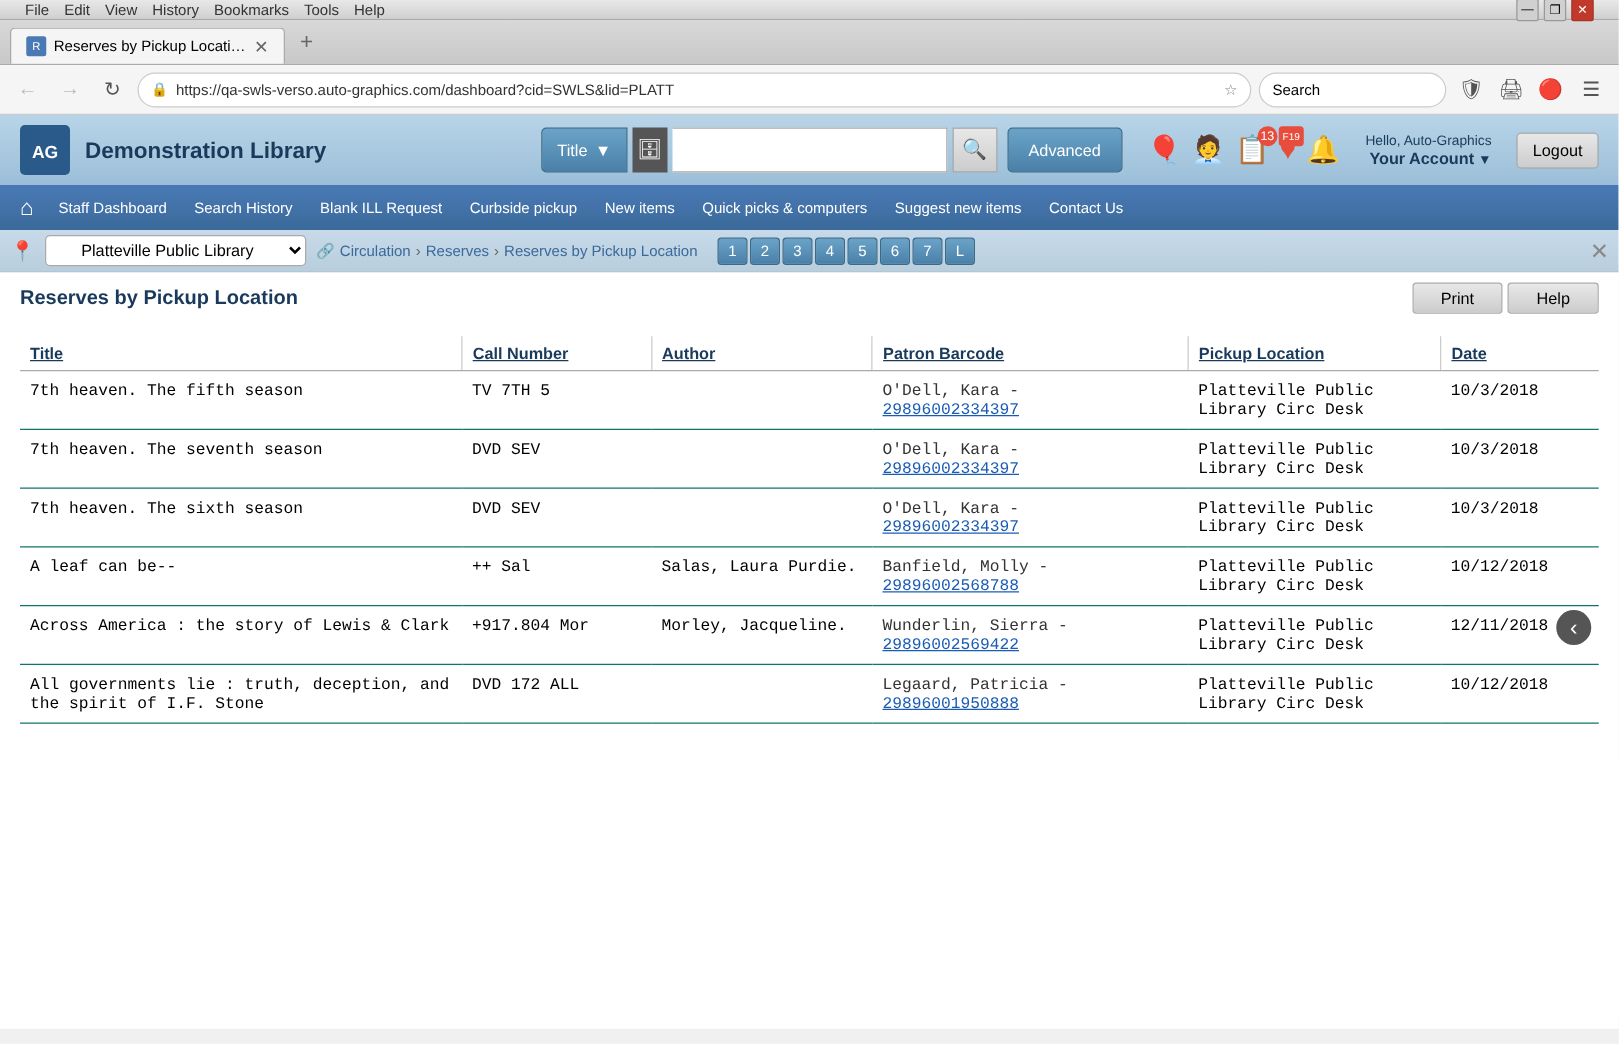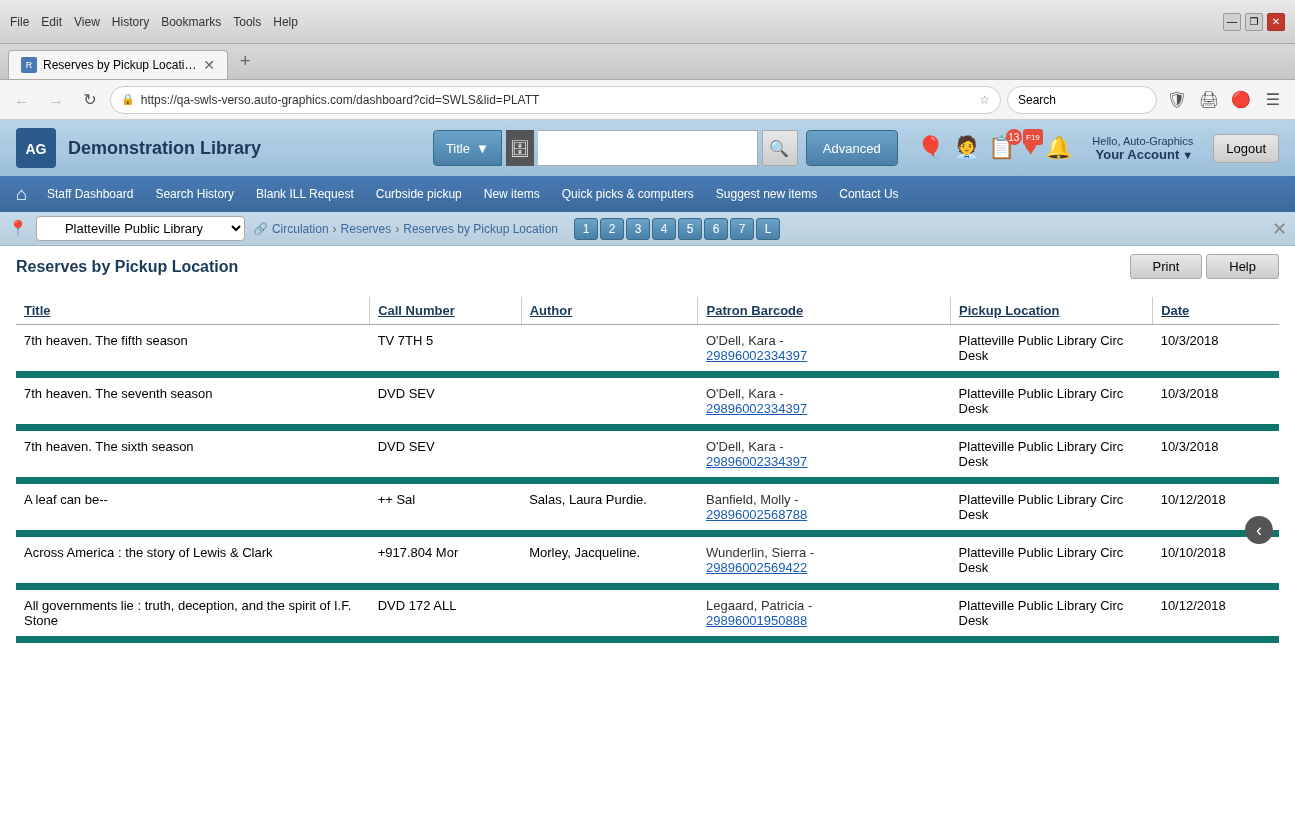--- a/index.html
+++ b/index.html
@@ -1,24 +1,24 @@
 <!DOCTYPE html>
 <html><head>
   <meta charset="utf-8">
   <style>
     * { box-sizing: border-box; margin: 0; padding: 0; }
     body { font-family: Arial, sans-serif; font-size: 13px; background: #f0f0f0; overflow: hidden; }
 
     
     .browser-titlebar {
       background: linear-gradient(to bottom, #e8e8e8, #d0d0d0);
-      height: 44px;
-      display: flex;
-      align-items: center;
-      padding: 0 10px;
+      height: 16px;
+      display: flex;
+      align-items: center;
+      padding: 0 20px;
       border-bottom: 1px solid #aaa;
       justify-content: space-between;
     }
     .browser-menu { display: flex; gap: 12px; font-size: 12px; color: #333; }
     .browser-menu span { cursor: pointer; }
     .browser-win-controls { display: flex; gap: 4px; }
     .win-btn { width: 18px; height: 18px; border-radius: 2px; border: 1px solid #999; display: flex; align-items: center; justify-content: center; font-size: 10px; cursor: pointer; }
     .win-btn.minimize { background: #d0d0d0; }
     .win-btn.maximize { background: #d0d0d0; }
     .win-btn.close { background: #c0392b; color: white; border-color: #a93226; }
@@ -277,23 +277,24 @@
       padding: 6px 8px;
       border-bottom: 1px solid #aaa;
       font-size: 13px;
       color: #1a3a5c;
       text-decoration: underline;
       cursor: pointer;
       white-space: nowrap;
     }
     .data-table td {
       padding: 8px 8px;
-      border-bottom: 7px solid #0f766e;
+      border-bottom: 1px solid #0f766e;
       vertical-align: top;
       font-size: 13px;
+      font-family: Liberation Mono, monospace;
     }
     .col-title { width: 28%; }
     .col-call { width: 12%; }
     .col-author { width: 14%; }
     .col-patron { width: 20%; }
     .col-pickup { width: 16%; }
     .col-date { width: 10%; }
     .patron-link { color: #1a5cb5; text-decoration: underline; cursor: pointer; }
     .patron-info { color: #333; }
 
@@ -521,21 +522,21 @@
   </tr>
           <tr>
     <td class="col-title">Across America : the story of Lewis &amp; Clark</td>
     <td class="col-call">+917.804 Mor</td>
     <td class="col-author">Morley, Jacqueline.</td>
     <td class="col-patron">
       <span class="patron-info">Wunderlin, Sierra -</span><br>
       <a class="patron-link">29896002569422</a>
     </td>
     <td class="col-pickup">Platteville Public Library Circ Desk</td>
-    <td class="col-date">10/10/2018</td>
+    <td class="col-date">12/11/2018</td>
   </tr>
           <tr>
     <td class="col-title">All governments lie : truth, deception, and the spirit of I.F. Stone</td>
     <td class="col-call">DVD 172 ALL</td>
     <td class="col-author"></td>
     <td class="col-patron">
       <span class="patron-info">Legaard, Patricia -</span><br>
       <a class="patron-link">29896001950888</a>
     </td>
     <td class="col-pickup">Platteville Public Library Circ Desk</td>

